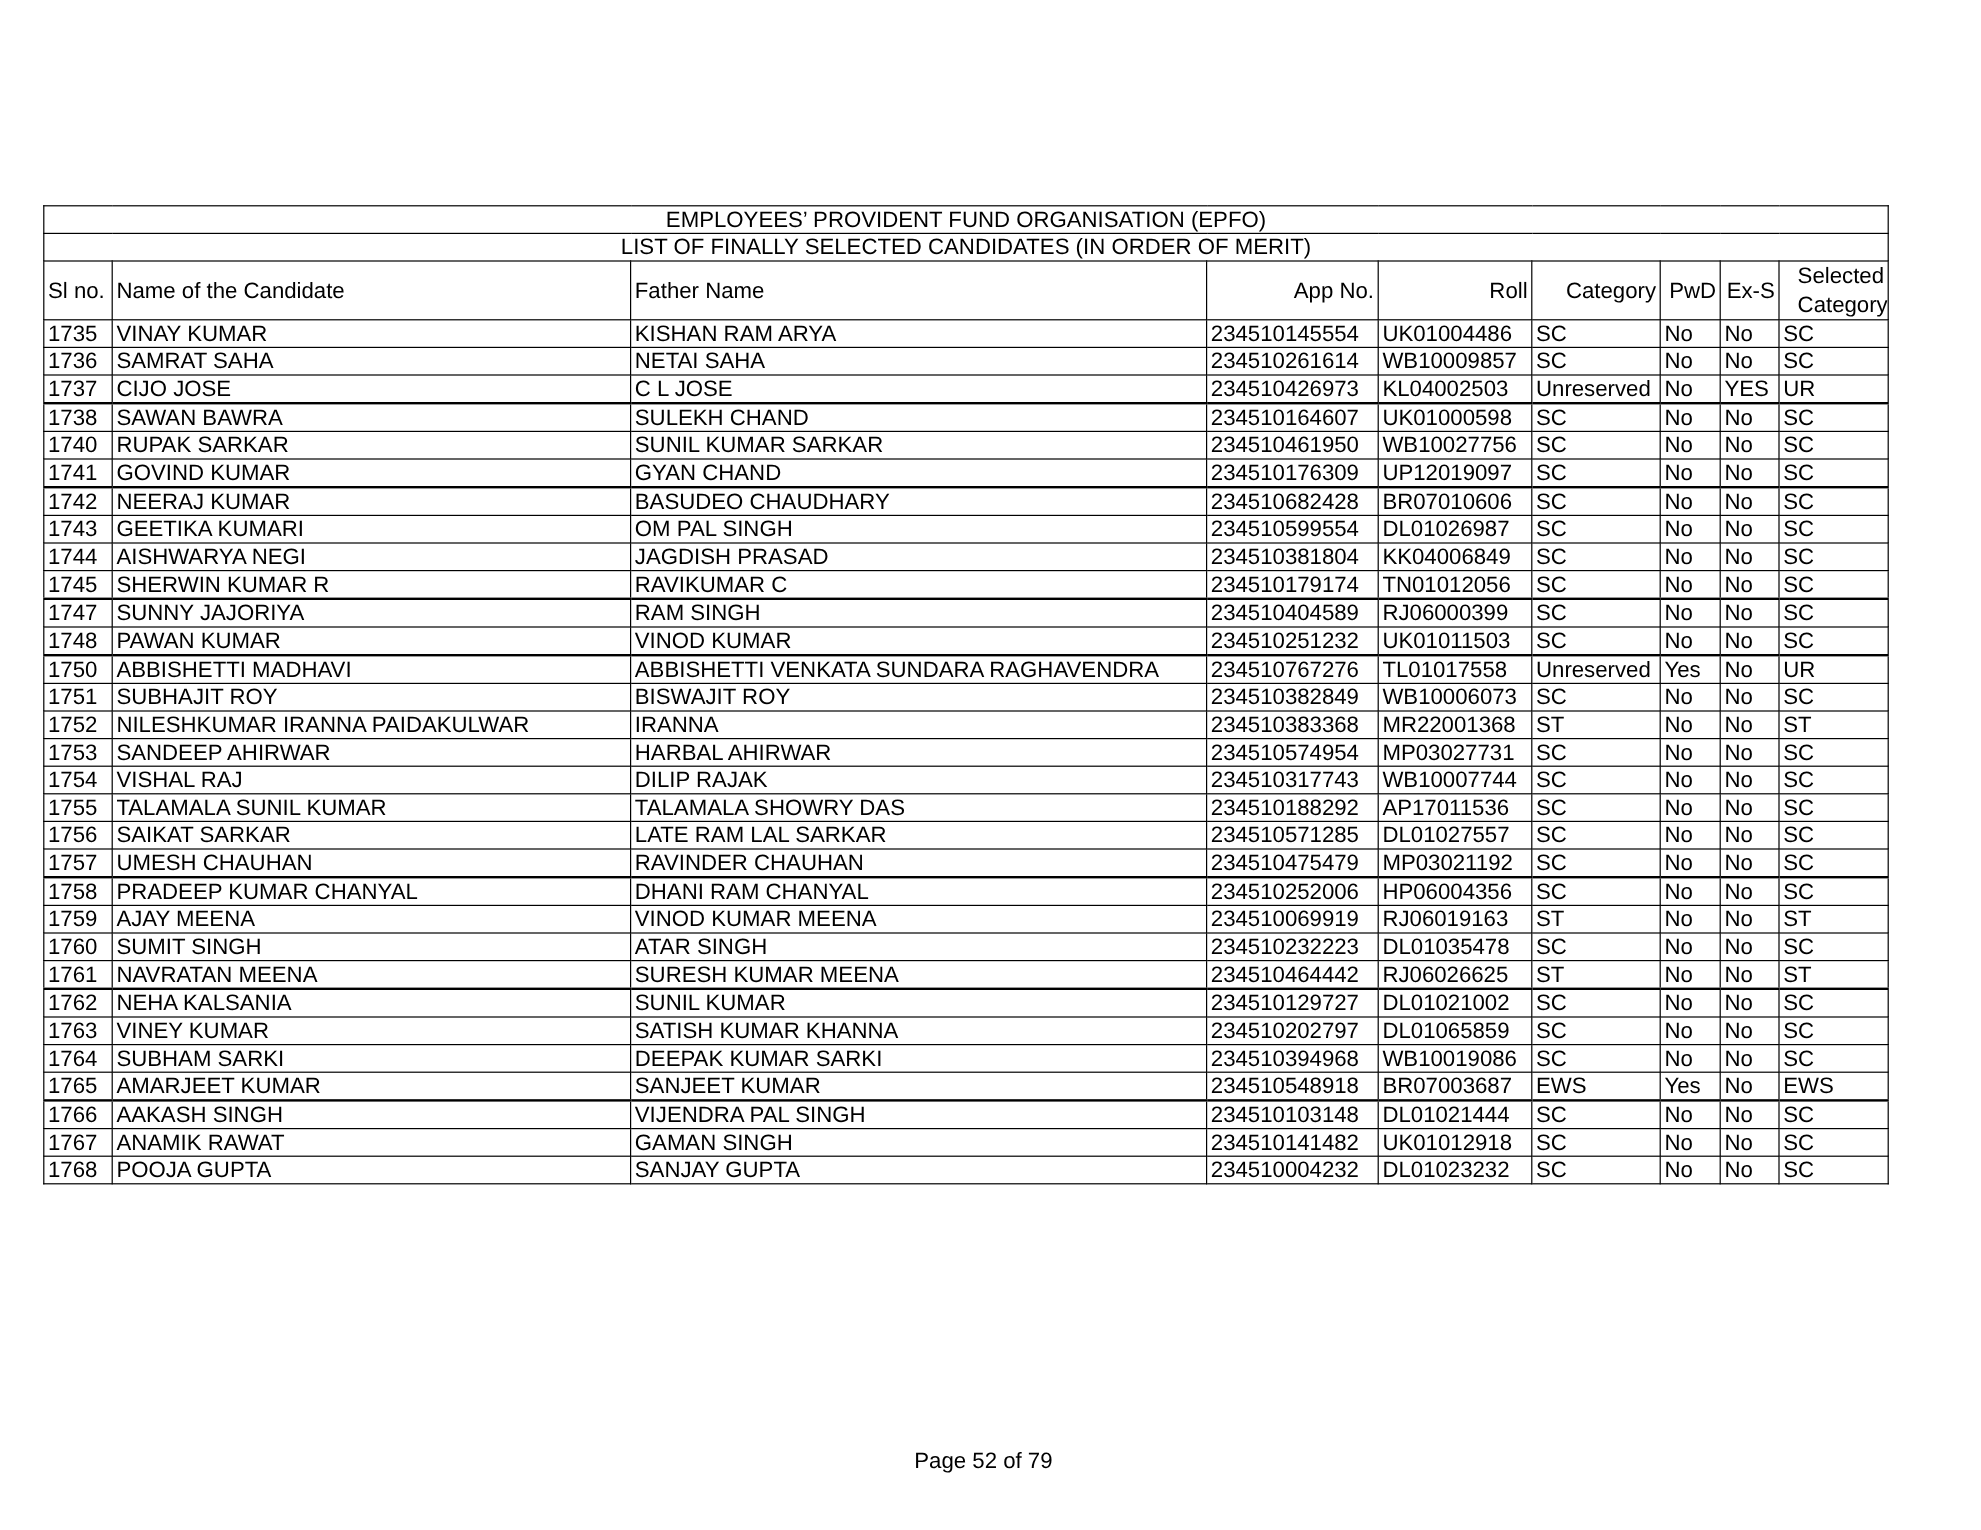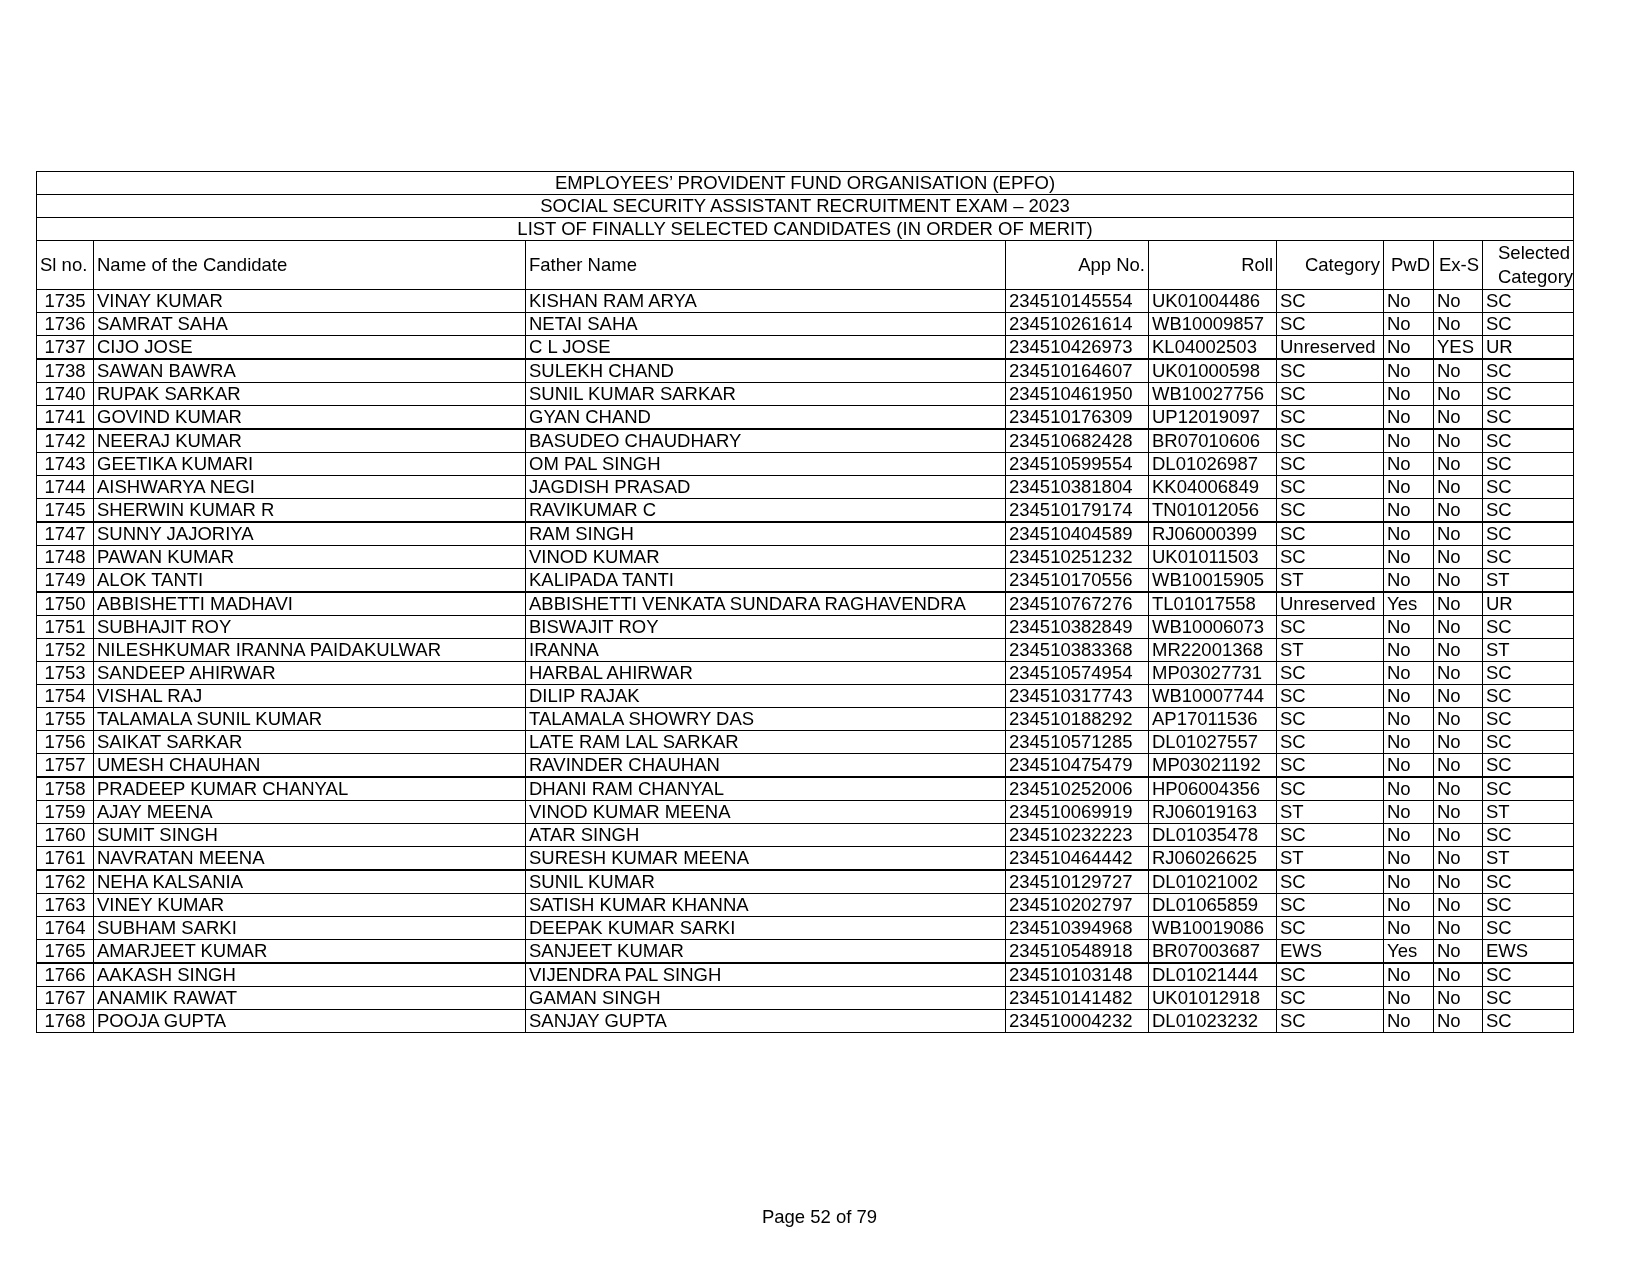--- a/index.html
+++ b/index.html
@@ -46,21 +46,21 @@
       vertical-align: middle;
     }
     .hdr th.left { text-align: left; }
     .hdr th.center { text-align: right; }
     .hdr th.sel {
       white-space: normal;
       text-align: left;
       line-height: 24px;
       padding: 0 15px;
     }
-    td.sl { text-align: center; padding-right: 4px; }
+    td.sl { text-align: left; padding-right: 4px; }
     td.left { text-align: left; }
     tr.row-thick td { border-top-width: 2.5px; }
     .footer {
       position: absolute;
       left: 0;
       width: 1639px;
       top: 1206px;
       text-align: center;
       font-size: 18.5px;
     }
@@ -79,23 +79,20 @@
       <col style="width:107px">
       <col style="width:50px">
       <col style="width:49px">
       <col style="width:91px">
     </colgroup>
     <tbody id="table-body">
       <tr class="title-row">
         <td colspan="9">EMPLOYEES’ PROVIDENT FUND ORGANISATION (EPFO)</td>
       </tr>
       <tr class="title-row">
-        <td colspan="9">SOCIAL SECURITY ASSISTANT RECRUITMENT EXAM – 2023</td>
-      </tr>
-      <tr class="title-row">
         <td colspan="9">LIST OF FINALLY SELECTED CANDIDATES (IN ORDER OF MERIT)</td>
       </tr>
       <tr class="hdr">
         <th class="left">Sl no.</th>
         <th class="left">Name of the Candidate</th>
         <th class="left">Father Name</th>
         <th class="center">App No.</th>
         <th class="center">Roll</th>
         <th class="center">Category</th>
         <th class="center">PwD</th>
@@ -227,31 +224,20 @@
           <td class="sl">1748</td>
           <td class="left">PAWAN KUMAR</td>
           <td class="left">VINOD KUMAR</td>
           <td class="left">234510251232</td>
           <td class="left">UK01011503</td>
           <td class="left">SC</td>
           <td class="left">No</td>
           <td class="left">No</td>
           <td class="left">SC</td>
         </tr>
-        <tr>
-          <td class="sl">1749</td>
-          <td class="left">ALOK TANTI</td>
-          <td class="left">KALIPADA TANTI</td>
-          <td class="left">234510170556</td>
-          <td class="left">WB10015905</td>
-          <td class="left">ST</td>
-          <td class="left">No</td>
-          <td class="left">No</td>
-          <td class="left">ST</td>
-        </tr>
         <tr class="row-thick">
           <td class="sl">1750</td>
           <td class="left">ABBISHETTI MADHAVI</td>
           <td class="left">ABBISHETTI VENKATA SUNDARA RAGHAVENDRA</td>
           <td class="left">234510767276</td>
           <td class="left">TL01017558</td>
           <td class="left">Unreserved</td>
           <td class="left">Yes</td>
           <td class="left">No</td>
           <td class="left">UR</td>

